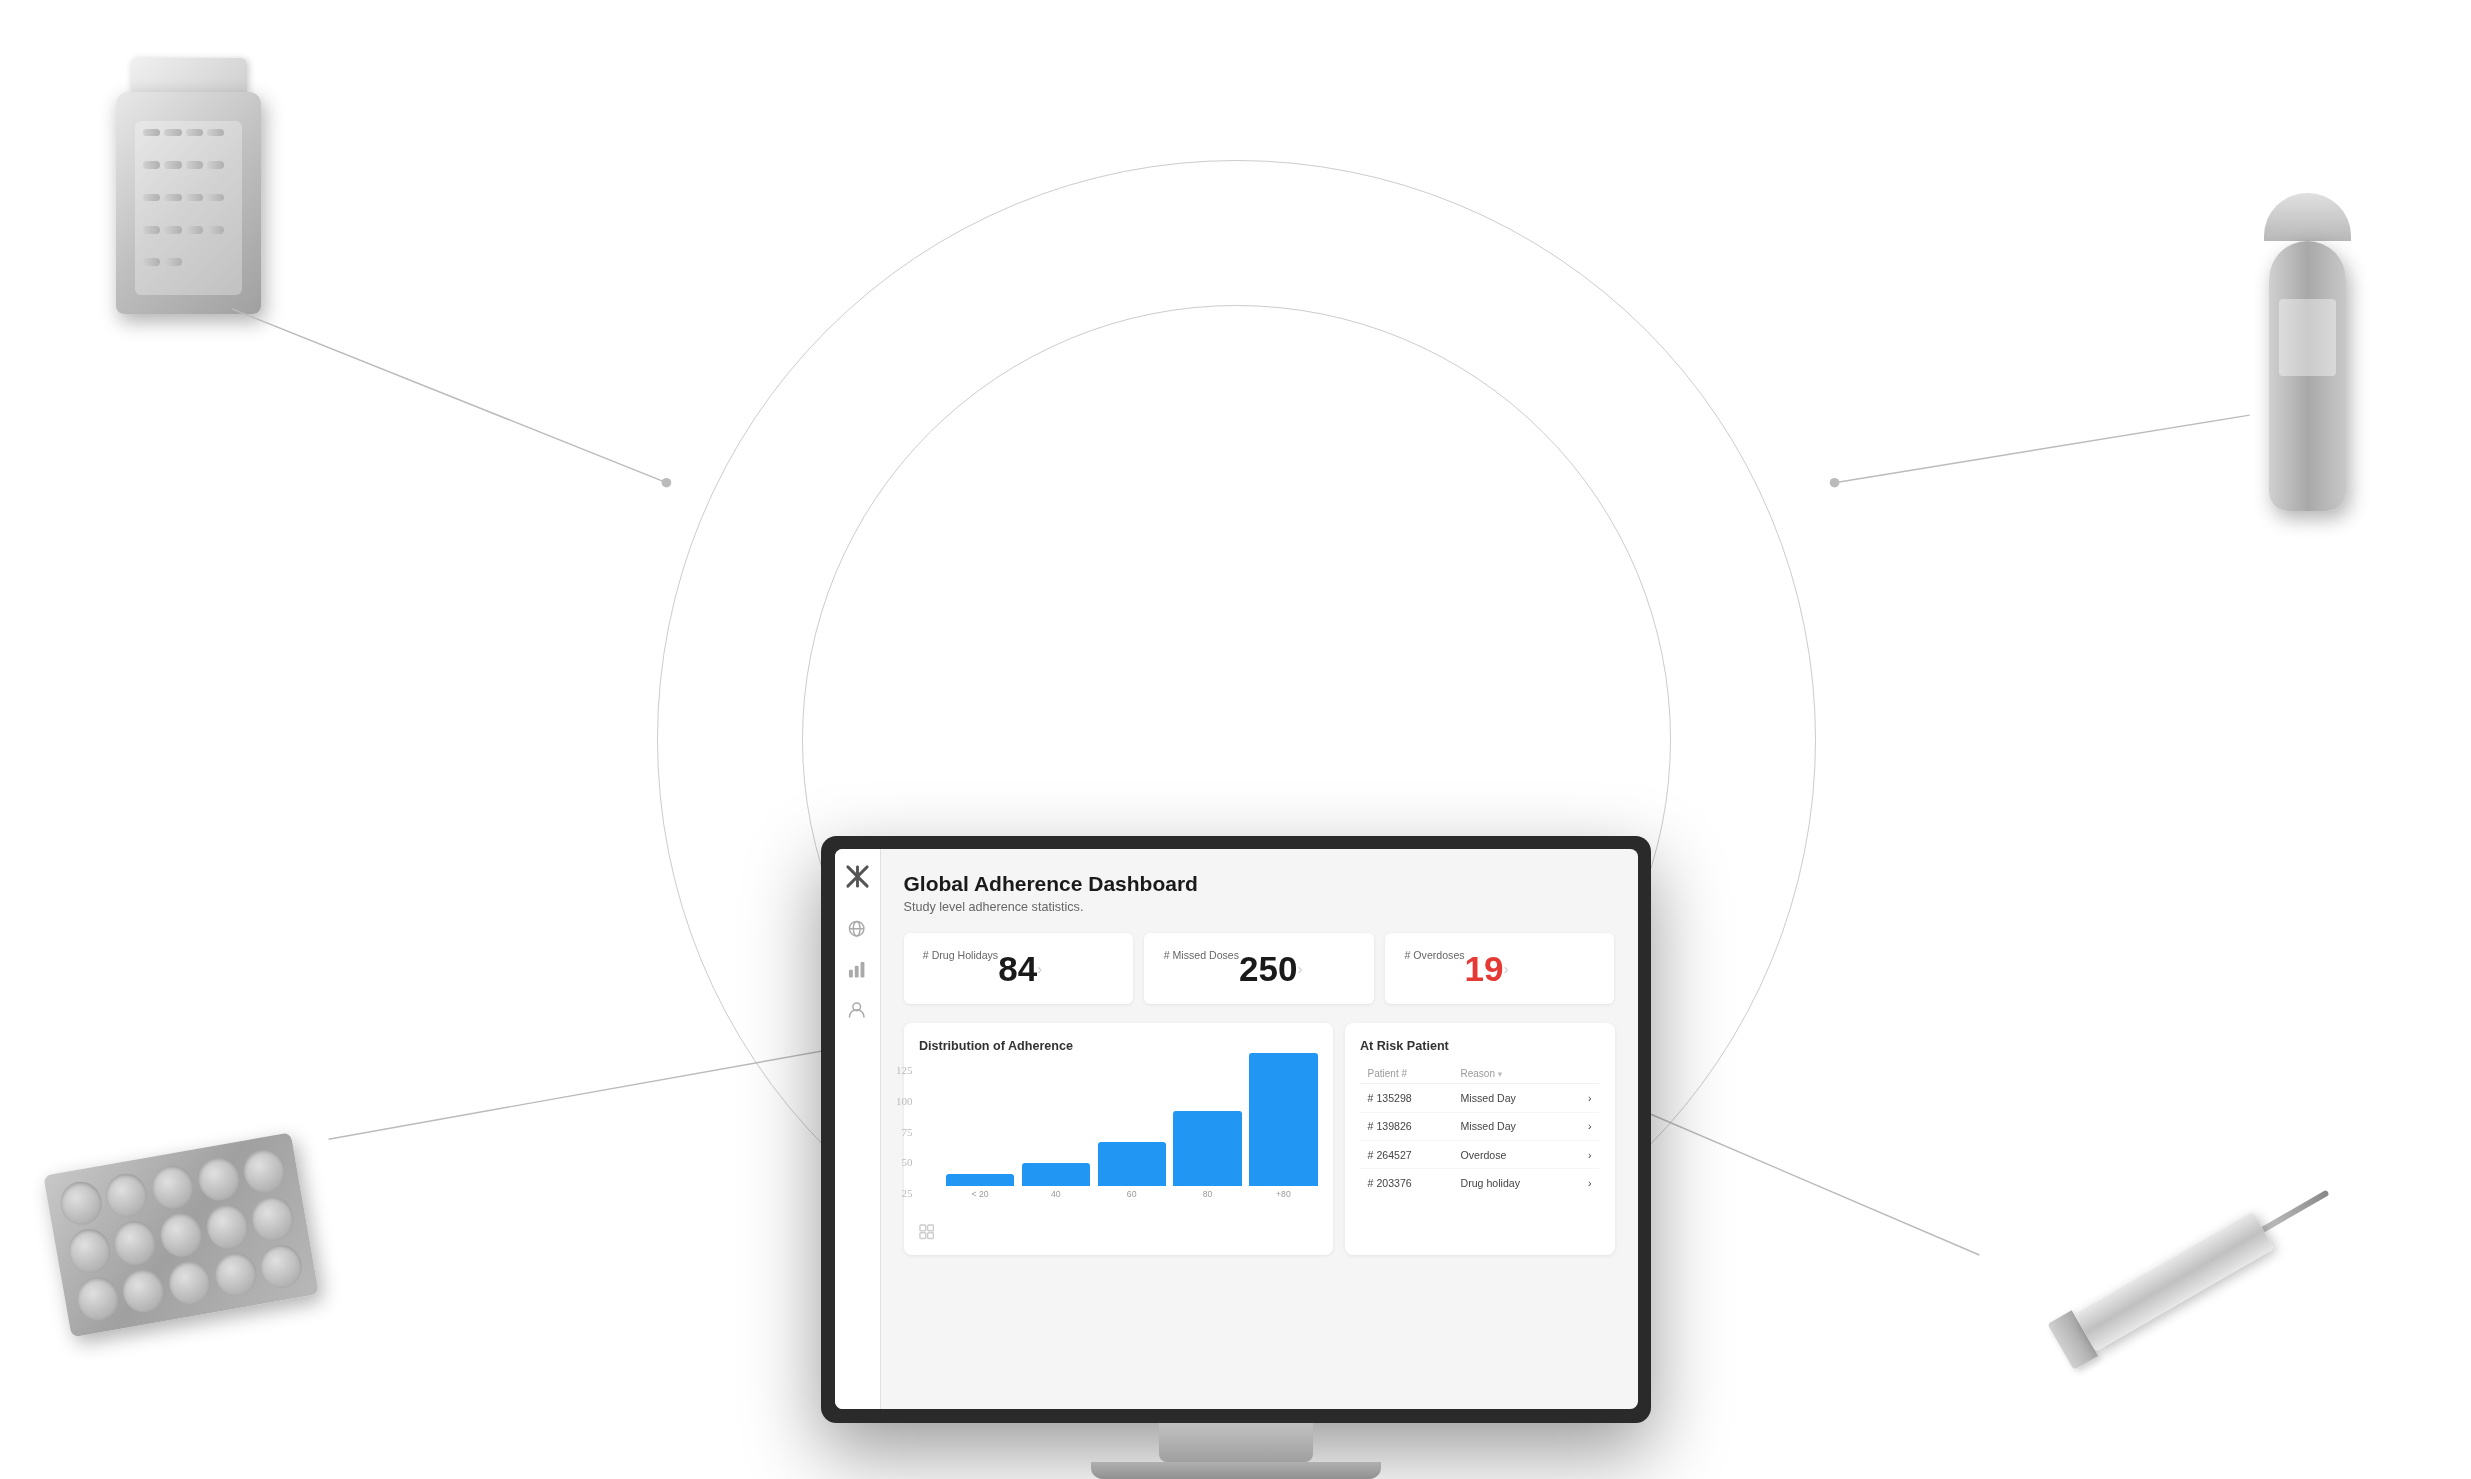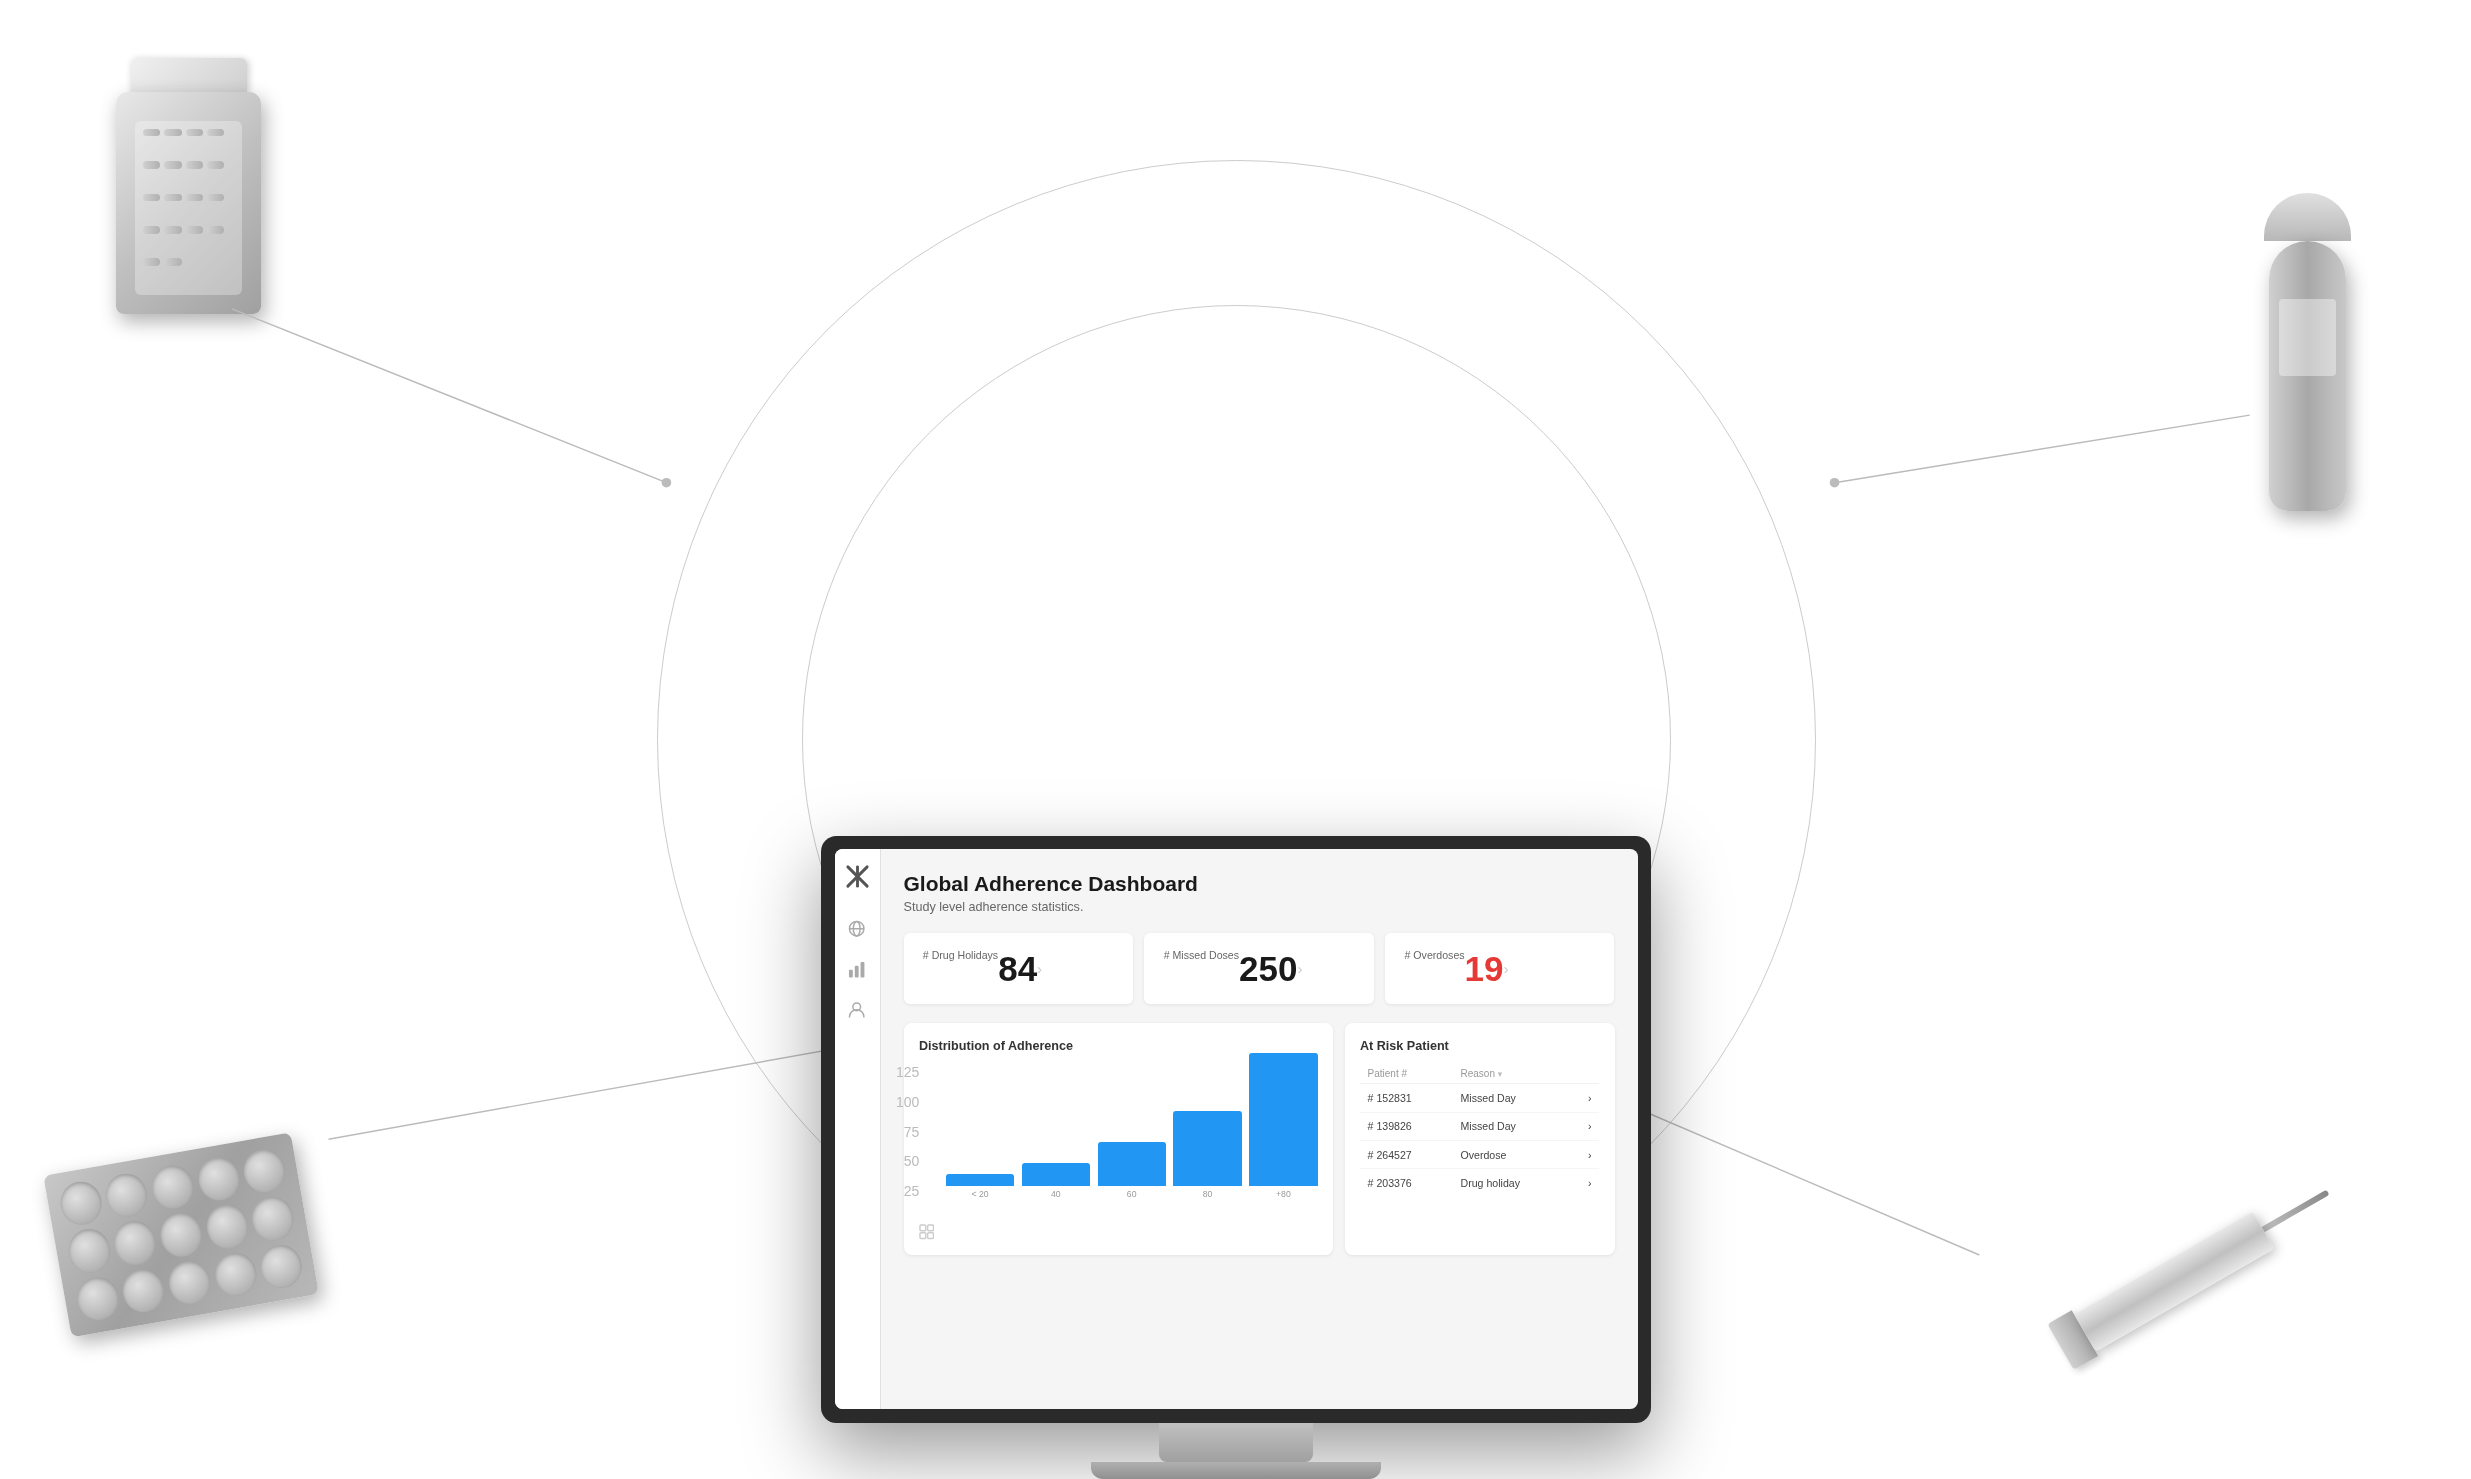--- a/index.html
+++ b/index.html
@@ -363,22 +363,23 @@
       position: absolute;
       left: -23px;
       top: 0;
       bottom: 19.3px;
       display: flex;
       flex-direction: column;
       justify-content: space-between;
       align-items: flex-end;
     }
     .y-label {
-      font-size: 14px;
+      font-size: 11px;
       color: #bbb;
+      font-family: Liberation Serif, serif;
     }
     .chart-inner {
       position: relative;
       padding-left: 27px;
     }
     .chart-icon-bottom {
       display: flex;
       justify-content: flex-start;
       margin-top: 5.8px;
     }
@@ -651,21 +652,21 @@
                         <span class="th-sort">
                           <span>Reason</span>
                           <span style="font-size:8.7px;color:#bbb;">▾</span>
                         </span>
                       </th>
                       <th></th>
                     </tr>
                   </thead>
                   <tbody>
                     <tr>
-                      <td># 152831</td>
+                      <td># 135298</td>
                       <td>Missed Day</td>
                       <td class="risk-chevron">›</td>
                     </tr>
                     <tr>
                       <td># 139826</td>
                       <td>Missed Day</td>
                       <td class="risk-chevron">›</td>
                     </tr>
                     <tr>
                       <td># 264527</td>

